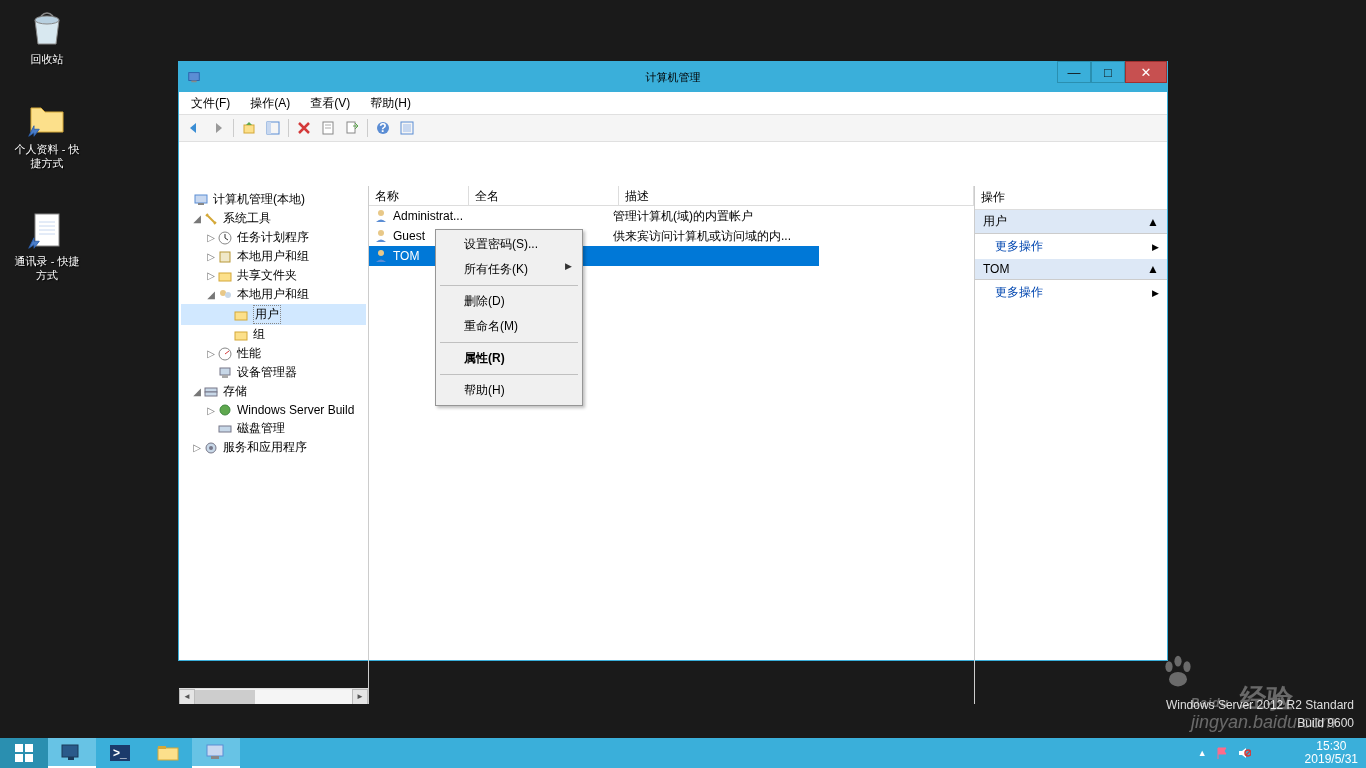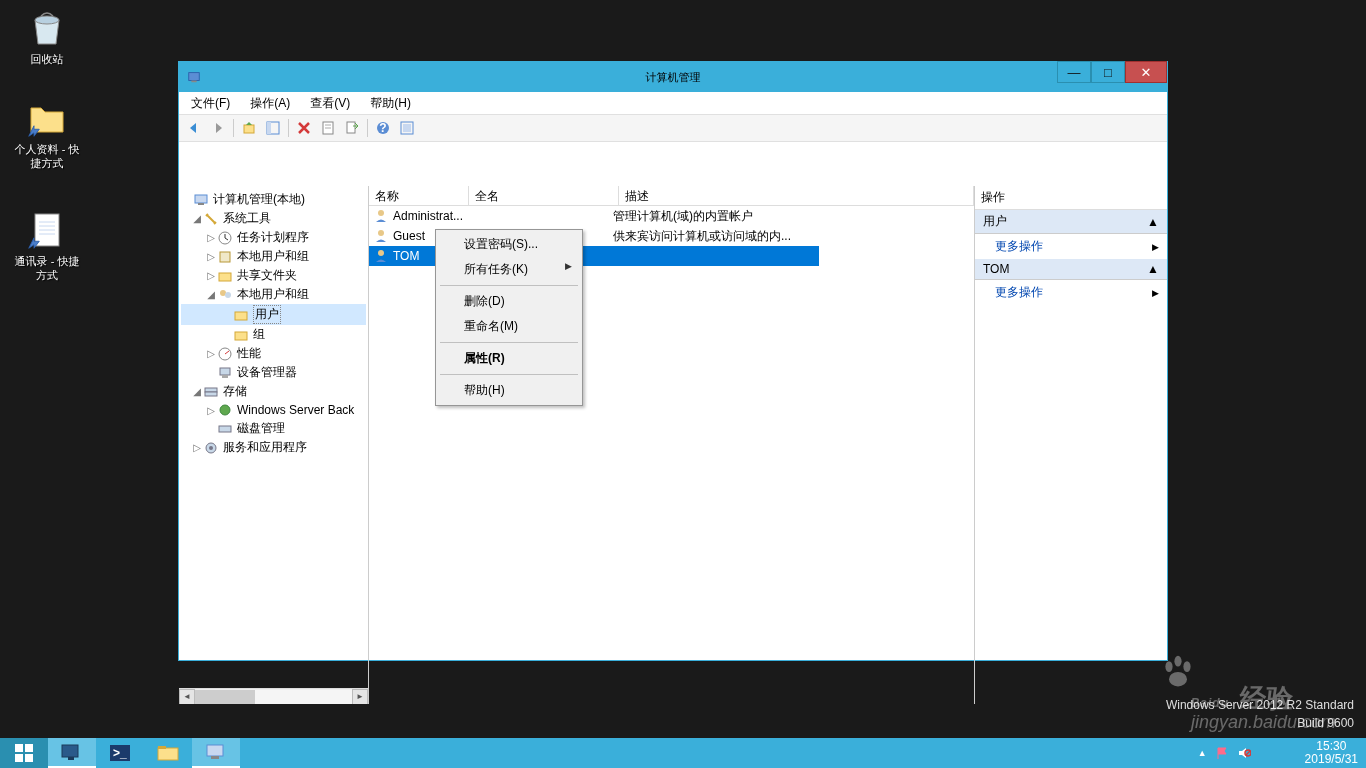--- a/index.html
+++ b/index.html
@@ -324,21 +324,21 @@
             </span>
             <span class="label">存储</span>
           </div>
         <div class="tree-item indent2">
             <span class="expander">▷</span>
             <span class="ticon">
               <svg width="16" height="16">
                 <circle cx="8" cy="8" r="5" fill="#5fa84f" stroke="#3f883f"></circle>
               </svg>
             </span>
-            <span class="label">Windows Server Back</span>
+            <span class="label">Windows Server Build</span>
           </div>
         <div class="tree-item indent2">
             <span class="expander"></span>
             <span class="ticon">
               <svg width="16" height="16">
                 <rect x="2" y="5" width="12" height="6" fill="#c8d8e8" stroke="#778"></rect>
               </svg>
             </span>
             <span class="label">磁盘管理</span>
           </div>

